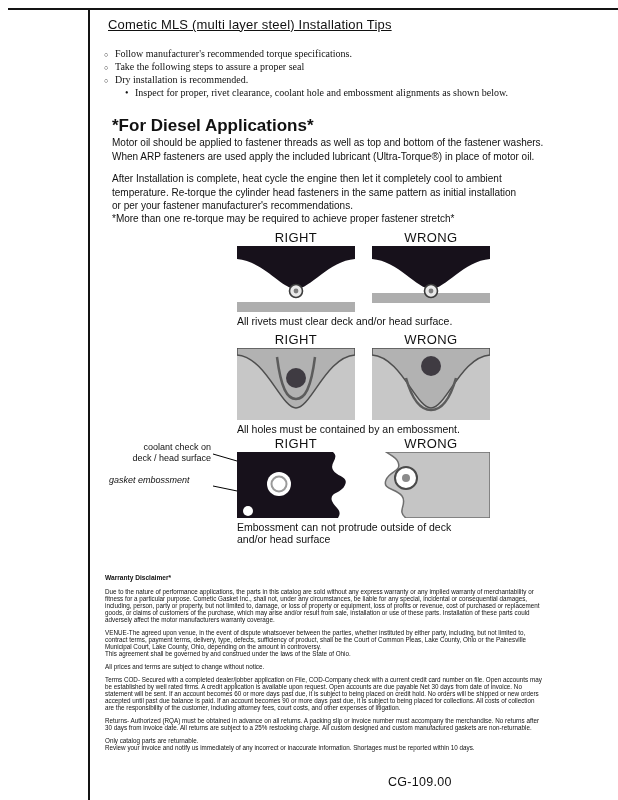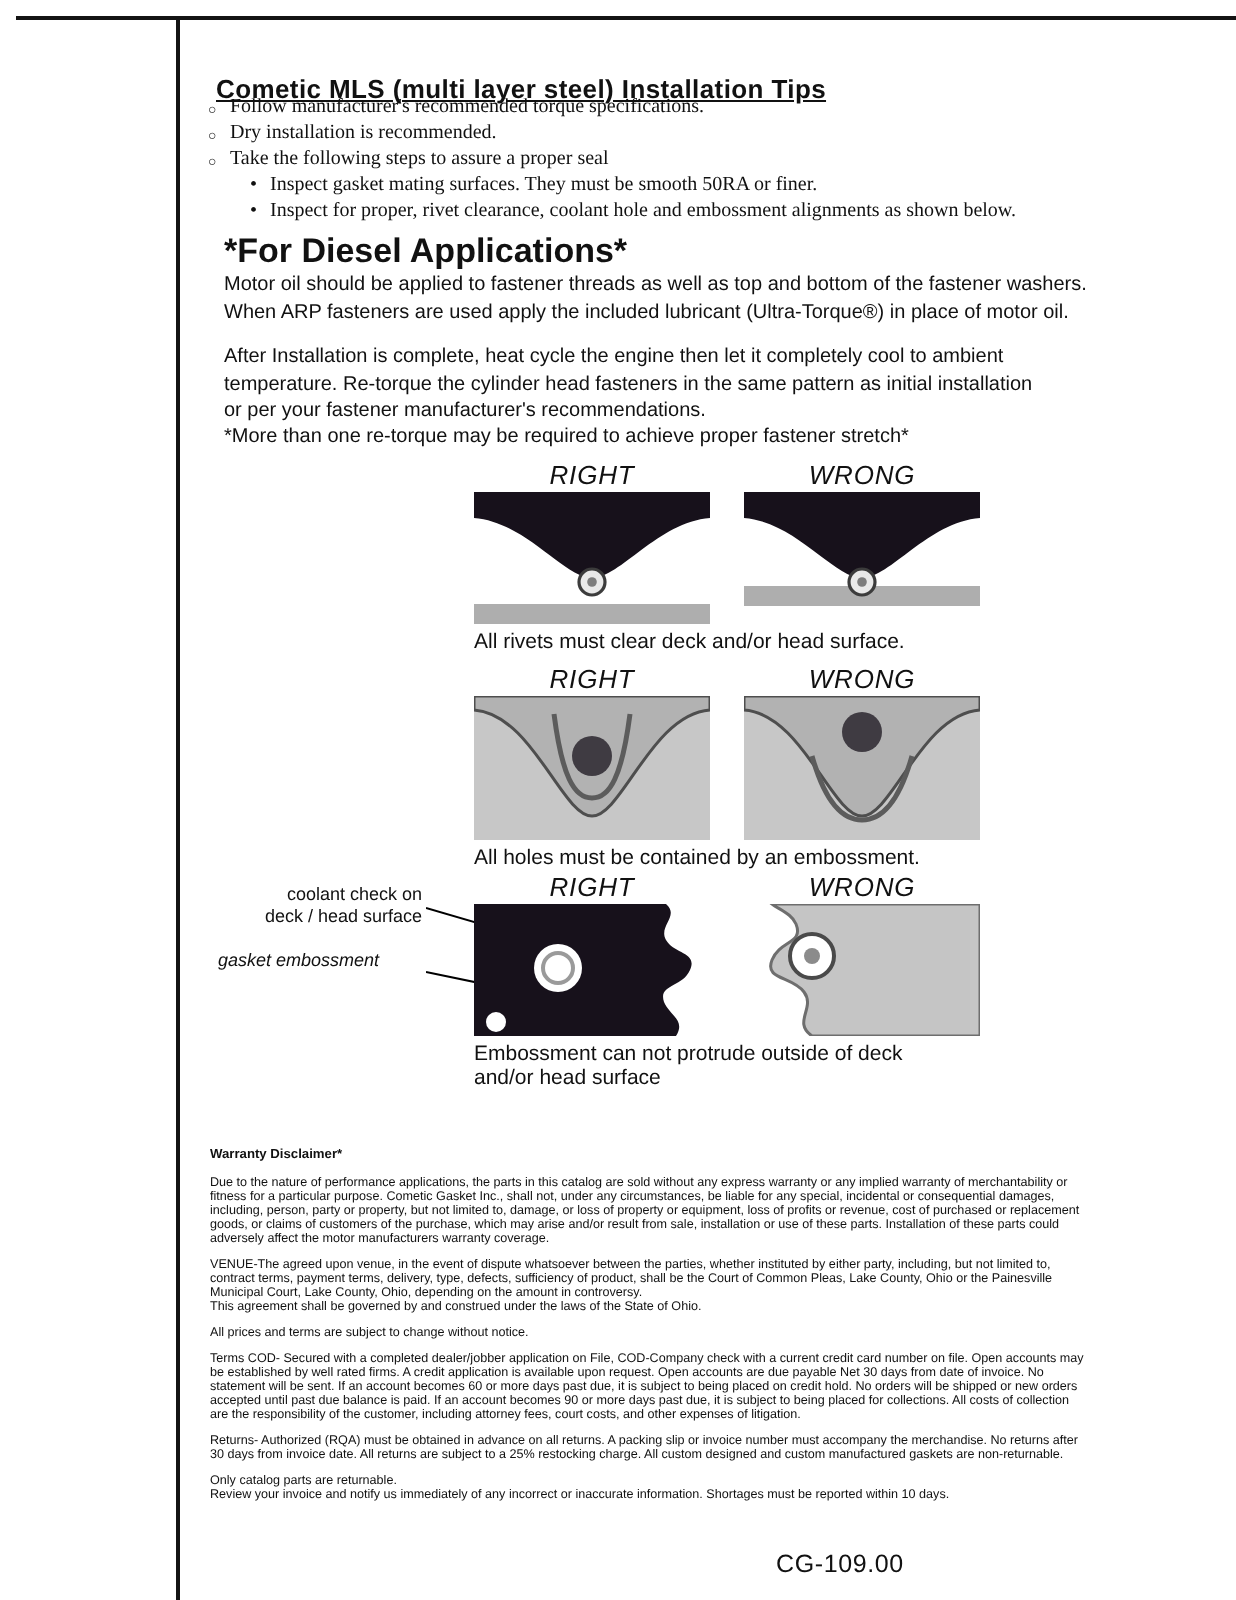--- a/index.html
+++ b/index.html
@@ -8,42 +8,42 @@
     position: relative;
     background: #ffffff;
     font-family: "Liberation Sans", sans-serif;
     color: #111111;
     overflow: hidden;
   }
   .rule-top  { position: absolute; left: 8px; top: 8px; right: 0; height: 2px; background: #141414; }
   .rule-left { position: absolute; left: 88px; top: 8px; bottom: 0; width: 2px; background: #141414; }
 
   .title {
-    position: absolute; left: 108px; top: 28px;
-    font-size: 13px; font-weight: bold; text-decoration: underline;
+    position: absolute; left: 108px; top: 8px;
+    font-size: 13px; font-weight: normal; text-decoration: underline;
     letter-spacing: .2px;
     text-align: center;
   }
 
   .tips { position: absolute; left: 104px; top: 47px; font-size: 10px; line-height: 13px; font-family: Liberation Serif, serif; }
   .tip  { position: relative; padding-left: 11px; }
   .tip::before { content: "○"; position: absolute; left: 0; top: 2px; font-size: 7px; }
   .subtip { position: relative; padding-left: 10px; margin-left: 21px; }
   .subtip::before { content: "•"; position: absolute; left: 0; top: 0; font-size: 10px; }
 
   .diesel-h { position: absolute; left: 112px; top: 116px; font-size: 17px; font-weight: bold; }
   .body-p   { font-size: 10px; line-height: 13.5px; white-space: pre-line; width: 490px; }
   .p1   { position: absolute; left: 112px; top: 136px; }
   .p2   { position: absolute; left: 112px; top: 172px; }
   .note { position: absolute; left: 112px; top: 213px; font-size: 10px; }
 
   .figures { position: absolute; left: 237px; top: 230px; width: 253px; }
   .fig  { position: absolute; left: 0; width: 253px; }
   .fig1 { top: 0; } .fig2 { top: 102px; } .fig3 { top: 206px; }
-  .fig-labels { display: flex; gap: 17px; height: 16px; font-style: italic; }
+  .fig-labels { display: flex; gap: 17px; height: 16px; }
   .fig-labels span { width: 118px; text-align: center; font-size: 13px; letter-spacing: .4px; }
   .panels { display: flex; gap: 17px; }
   .panel  { width: 118px; font-size: 0; }
   .caption { margin-top: 3px; font-size: 10.5px; line-height: 12px; white-space: pre-line; }
 
   .callout  { position: absolute; left: -128px; top: 110px; width: 102px; text-align: right;
               font-size: 9px; line-height: 10.5px; white-space: pre-line; }
   .callout2 { position: absolute; left: -128px; top: 143px; width: 102px; text-align: left; font-size: 9px; font-style: italic; }
   .arrows   { position: absolute; left: -24px; top: 110px; pointer-events: none; }
 
@@ -56,23 +56,22 @@
 </head>
 <body>
 
 <div class="rule-top"></div>
 <div class="rule-left"></div>
 
 <h1 class="title">Cometic MLS (multi layer steel) Installation Tips</h1>
 
 <div class="tips">
   <div class="tip">Follow manufacturer's recommended torque specifications.</div>
+  <div class="tip">Take the following steps to assure a proper seal</div>
   <div class="tip">Dry installation is recommended.</div>
-  <div class="tip">Take the following steps to assure a proper seal</div>
-  <div class="subtip">Inspect gasket mating surfaces.  They must be smooth 50RA or finer.</div>
   <div class="subtip">Inspect for proper, rivet clearance, coolant hole and embossment alignments as shown below.</div>
 </div>
 
 <div class="diesel-h">*For Diesel Applications*</div>
 <div class="body-p p1">Motor oil should be applied to fastener threads as well as top and bottom of the fastener washers.
 When ARP fasteners are used apply the included lubricant (Ultra-Torque®) in place of motor oil.</div>
 <div class="body-p p2">After Installation is complete, heat cycle the engine then let it completely cool to ambient
 temperature. Re-torque the cylinder head fasteners in the same pattern as initial installation
 or per your fastener manufacturer's recommendations.</div>
 <div class="note">*More than one re-torque may be required to achieve proper fastener stretch*</div>

